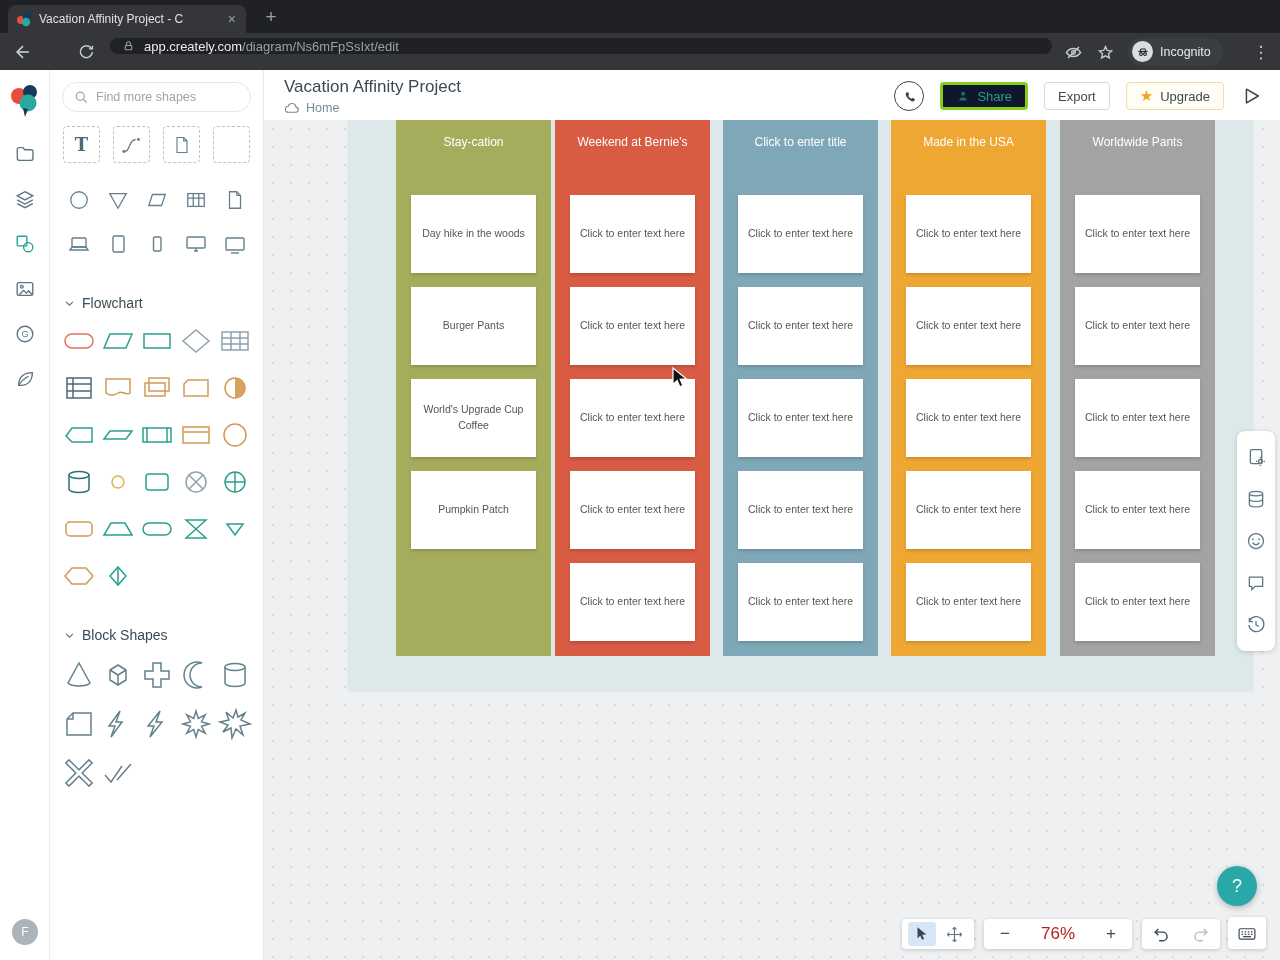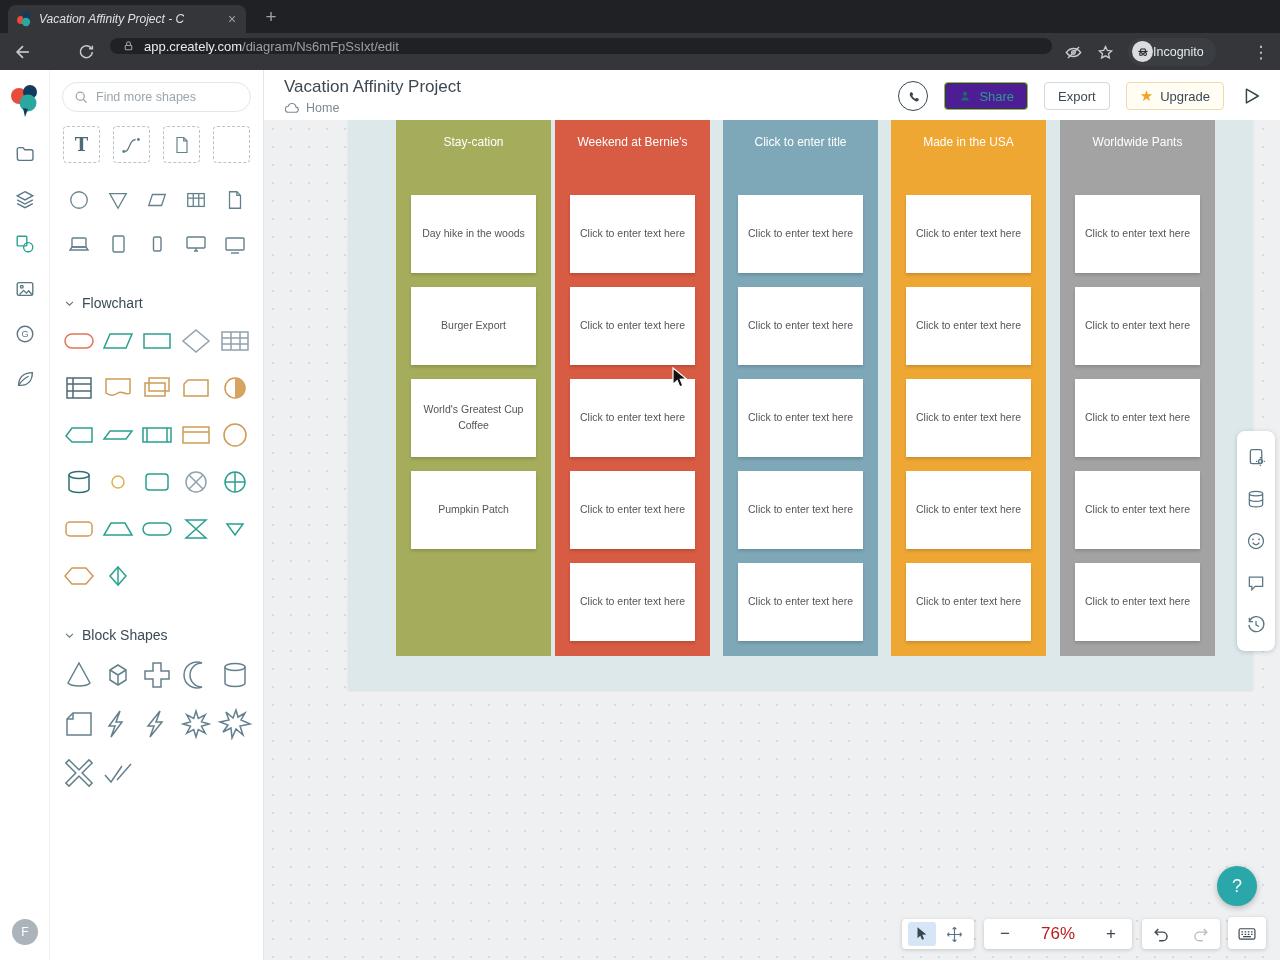--- a/index.html
+++ b/index.html
@@ -1,29 +1,29 @@
 <!DOCTYPE html>
 <html><head>
 <meta charset="utf-8">
 <style>
   * { margin:0; padding:0; box-sizing:border-box; }
   html,body { width:1280px; height:960px; overflow:hidden; font-family:"Liberation Sans", sans-serif; background:#eef0f2; }
 
   
   .tabstrip { position:absolute; left:0; top:0; width:1280px; height:33px; background:#202124; }
-  .tab { position:absolute; left:8px; top:5px; width:238px; height:28px; background:#35363a; border-radius:8px 8px 0 0; display:flex; align-items:center; padding:0 8px; gap:7px;font-style:italic; }
+  .tab { position:absolute; left:8px; top:5px; width:238px; height:28px; background:#35363a; border-radius:8px 8px 0 0; display:flex; align-items:center; padding:0 8px; gap:7px; }
   .tab-title { flex:1; color:#dfe1e5; font-size:12px; white-space:nowrap; overflow:hidden; }
   .tab-close { color:#9aa0a6; font-size:14px; cursor:pointer; padding:0 2px; }
   .newtab { position:absolute; left:258px; top:4px; width:26px; height:26px; color:#9aa0a6; font-size:19px; display:flex; align-items:center; justify-content:center; }
   .toolbar { position:absolute; left:0; top:33px; width:1280px; height:37px; background:#35363a; }
   .nav-ic { position:absolute; top:6px; width:26px; height:26px; display:flex; align-items:center; justify-content:center; color:#c7cbd1; }
   .addr { position:absolute; left:110px; top:4.5px; width:942px; height:16px; background:#202124; border-radius:14px; display:flex; align-items:center; padding:0 12px; gap:9px; }
   .addr .domain { color:#e8eaed; font-size:13px; }
   .addr .path { color:#9aa0a6; font-size:13px; }
-  .incog { position:absolute; left:1128px; top:4.5px; height:28px; background:#3a3d41; border-radius:14px; display:flex; align-items:center; padding:0 12px 0 4px; }
+  .incog { position:absolute; left:1128px; top:4.5px; height:28px; background:#3a3d41; border-radius:14px; display:flex; align-items:center; gap:7px; padding:0 12px 0 4px; }
   .incog-badge { width:21px; height:21px; border-radius:50%; background:#dadce0; display:flex; align-items:center; justify-content:center; }
   .incog span { color:#e8eaed; font-size:12.5px; }
 
   
   .rail { position:absolute; left:0; top:70px; width:50px; height:890px; background:#fff; border-right:1px solid #eceff0; display:flex; flex-direction:column; align-items:center; }
   .rail .logo { margin-top:14px; }
   .rail-ic { width:23px; height:23px; margin-top:22px; display:flex; align-items:center; justify-content:center; }
   .rail-ic svg { stroke:#5b7683; fill:none; stroke-width:1.5; }
   .rail-ic.active svg { stroke:#23a394; }
   .avatar { position:absolute; left:12px; bottom:15px; width:26px; height:26px; border-radius:50%; background:#aab4ba; color:#fff; font-size:12px; display:flex; align-items:center; justify-content:center; }
@@ -52,21 +52,21 @@
   .bcell svg { fill:none; stroke:#64808c; stroke-width:1.5; }
   .browse { position:absolute; left:12px; right:12px; bottom:13px; height:31px; border:1px solid #cfd6da; border-radius:4px; background:#fff; font-size:13.5px; color:#37474f; display:flex; align-items:center; justify-content:center; cursor:pointer; }
 
   
   .apphdr { position:absolute; left:264px; top:70px; width:1016px; height:50px; background:#fff; }
   .apphdr .title { position:absolute; left:20px; top:7px; font-size:17px; color:#3c4852; }
   .crumb { position:absolute; left:20px; top:31px; display:flex; align-items:center; gap:6px; font-size:12.5px; color:#7a8b94; }
   .hdr-right { position:absolute; right:18px; top:11px; display:flex; align-items:center; gap:16px; }
   .phonebtn { width:30px; height:30px; border-radius:50%; border:1.5px solid #37474f; display:flex; align-items:center; justify-content:center; }
   .btn { height:28px; border-radius:4px; display:flex; align-items:center; justify-content:center; font-size:13px; cursor:pointer; padding:0 13px; gap:7px; background:#fff; }
-  .btn.share { border:1px solid #84cc16; color:#2c9a8c; background:#4c1d95; }
+  .btn.share { border:3px solid #84cc16; color:#2c9a8c; background:#0f172a; }
   .btn.export { border:1px solid #d3d8db; color:#3c4852; }
   .btn.upgrade { border:1px solid #eedcab; background:#fffdf4; color:#3c4852; }
   .btn.upgrade .star { color:#f2a41f; font-size:15px; }
 
   
   .canvas { position:absolute; left:264px; top:120px; width:1016px; height:840px; background-color:#eef0f2;
             background-image:radial-gradient(circle, #d6dadd 1px, transparent 1.3px); background-size:18px 18px; overflow:hidden; }
   .boardbg { position:absolute; left:84px; top:0; width:905px; height:570px; background:#dde8ea; box-shadow:0 1px 2px rgba(0,0,0,.08); }
   .column { position:absolute; top:0; width:155px; height:536px; }
   .col-title { height:75px; padding-top:15px; text-align:center; color:#fff; font-size:12px; }
@@ -566,22 +566,22 @@
       </svg>
   </div>
 </div>
 
 <div class="canvas">
   <div class="boardbg"></div>
   <div>
       <div class="column" style="left: 132px; background: rgb(165, 173, 92);">
         <div class="col-title">Stay-cation</div>
         <div class="card">Day hike in the woods</div>
-        <div class="card">Burger Export</div>
-        <div class="card">World's Greatest Cup Coffee</div>
+        <div class="card">Burger Pants</div>
+        <div class="card">World's Upgrade Cup Coffee</div>
         <div class="card">Pumpkin Patch</div>
       </div>
       <div class="column" style="left: 291px; background: rgb(216, 91, 67);">
         <div class="col-title">Weekend at Bernie's</div>
         <div class="card">Click to enter text here</div>
         <div class="card">Click to enter text here</div>
         <div class="card">Click to enter text here</div>
         <div class="card">Click to enter text here</div>
         <div class="card">Click to enter text here</div>
       </div>

